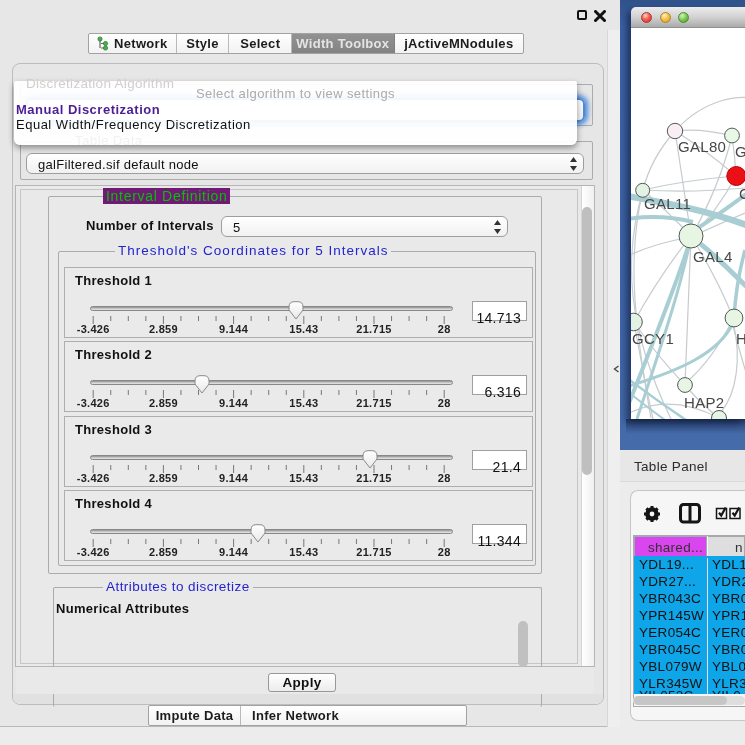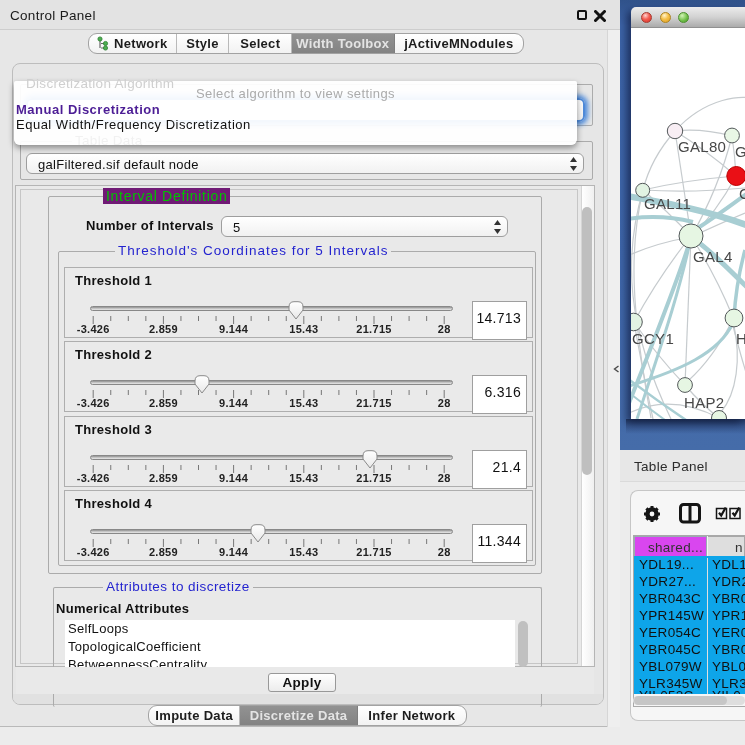--- a/index.html
+++ b/index.html
@@ -40,21 +40,21 @@
 
 #cpwin { left:0; top:0; width:620px; height:727px; background:#e7e7e7;
   border-bottom:1px solid #b9b9b9; }
 #cptitle { left:0; top:0; width:620px; height:30px; background:#e3e3e3;
   border-bottom:1px solid #cdcdcd; }
 #cptitle .t { position:absolute; left:10px; top:8px; font-size:13.5px; color:#1a1a1a; }
 #ic-float { left:577px; top:10px; width:10px; height:10px; border:2px solid #111; border-radius:2px; }
 
 
 .tabstrip { position:absolute; height:21px; display:flex; border:1px solid #a2a2a2;
-  border-radius:9px; background:linear-gradient(180deg,#ffffff 0,#f2f2f2 100%); overflow:hidden;
+  border-radius:2px; background:linear-gradient(180deg,#ffffff 0,#f2f2f2 100%); overflow:hidden;
   font-size:13px; color:#1c1c1c; }
 .tabstrip .seg { display:flex; align-items:center; justify-content:center; font-weight:bold;
   border-right:1px solid #b9b9b9; white-space:nowrap; }
 .tabstrip .seg:last-child { border-right:none; }
 .tabstrip .sel { background:linear-gradient(180deg,#929292 0,#838383 100%);
   color:#e4e4e4; border-right-color:#7e7e7e; }
 #toptabs { left:88px; top:33px; width:436px; }
 #bottabs { left:148px; top:705px; width:319px; }
 
 
@@ -103,21 +103,21 @@
 
 .blabel { position:absolute; font-weight:bold; font-size:13px; color:#111; }
 
 
 .thpanel { position:absolute; left:64px; width:469px; height:71px;
   border:1px solid #aeaeae; background:#eaeaea; }
 .thpanel .ttl { position:absolute; left:10px; top:5px; font-weight:bold; font-size:13px; color:#111; }
 .track { position:absolute; left:25px; top:38px; width:363px; height:5px; border-radius:3px;
   background:linear-gradient(180deg,#8f8f8f 0,#c9c9c9 55%,#e8e8e8 100%); border:0.5px solid #888; }
 .thumb { position:absolute; top:33px; width:16px; height:19px; }
-.vbox { position:absolute; left:407px; top:33px; width:55px; height:39px; background:#fff;
+.vbox { position:absolute; left:407px; top:33px; width:55px; height:20px; background:#fff;
   border:1px solid #9f9f9f; font-size:14px; color:#111; text-align:right; padding:8px 5px 0 0; }
 .ticks { position:absolute; left:0; top:48px; width:469px; height:9px; }
 .tlabels { position:absolute; left:0; top:55px; width:469px; height:13px; }
 .tlabels span { position:absolute; font-size:11px; font-weight:bold; color:#222;
   transform:translateX(-50%); }
 
 
 #attlist { left:65px; top:620px; width:450px; height:47px; background:#fff;
   font-size:13px; color:#111; overflow:hidden; }
 #attlist div { height:18px; line-height:18px; padding-left:3px; }
@@ -276,23 +276,20 @@
   <div class="abs" id="tbl-vline"></div>
   <div class="abs" style="left:633px;top:535px;width:112px;height:172px;border:1px solid #a9a9a9;border-right:none"></div>
   <div class="abs" id="hscroll"></div>
   <div class="abs" id="hthumb"></div>
 
   <div class="abs" id="cpwin"></div>
   <div class="abs" style="left:607px;top:30px;width:13px;height:697px;background:#efefef;border-left:1px solid #d6d6d6"></div>
   <svg class="abs" style="left:613px;top:365px" width="7" height="8" viewBox="0 0 7 8">
       <path d="M5.5 1 L1.5 4 L5.5 7" fill="none" stroke="#4a4a4a" stroke-width="1.4"></path>
     </svg>
-  <div class="abs" id="cptitle">
-    <span class="t">Control Panel</span>
-  </div>
   <div class="abs" id="ic-float"></div>
   <svg class="abs" style="left:594px;top:10px" width="12" height="12" viewBox="0 0 12 12">
     <path d="M1.5 1.5 L10.5 10.5 M10.5 1.5 L1.5 10.5" stroke="#111" stroke-width="3" stroke-linecap="round"></path>
   </svg>
 
   <div class="tabstrip" id="toptabs">
     <div class="seg" style="width:88px">
       <svg width="12" height="15" viewBox="0 0 12 15" style="margin-right:5px">
         <path d="M3 4 V12 M4 7.5 H8 M4 12 H8" stroke="#666" stroke-width="1.2" fill="none"></path>
         <circle cx="3" cy="3" r="2.1" fill="#4caf50" stroke="#2c7d30" stroke-width="0.8"></circle>
@@ -538,29 +535,23 @@
           <span style="left:309.0022338191306px">21.715</span>
           <span style="left:379.2px">28</span>
         </div>
   </div>
     </div>
 
   <div class="group" id="atgroup">
       <span class="gtitle" style="left:3px;letter-spacing:0.45px">Attributes to discretize</span>
     </div>
   <span class="blabel" style="left:56px;top:601px">Numerical Attributes</span>
-  <div class="abs" id="attlist">
-    <div>SelfLoops</div>
-    <div>TopologicalCoefficient</div>
-    <div>BetweennessCentrality</div>
-  </div>
   <div class="abs" id="attscroll"></div>
 
   <div class="abs" id="applyrow"></div>
   <div class="abs" id="applybtn">Apply</div>
 
   <div class="tabstrip" id="bottabs">
     <div class="seg" style="width:92px">Impute Data</div>
-    <div class="seg sel" style="width:118px">Discretize Data</div>
     <div class="seg" style="width:109px">Infer Network</div>
   </div>
 
 </div>
 
 </body></html>

